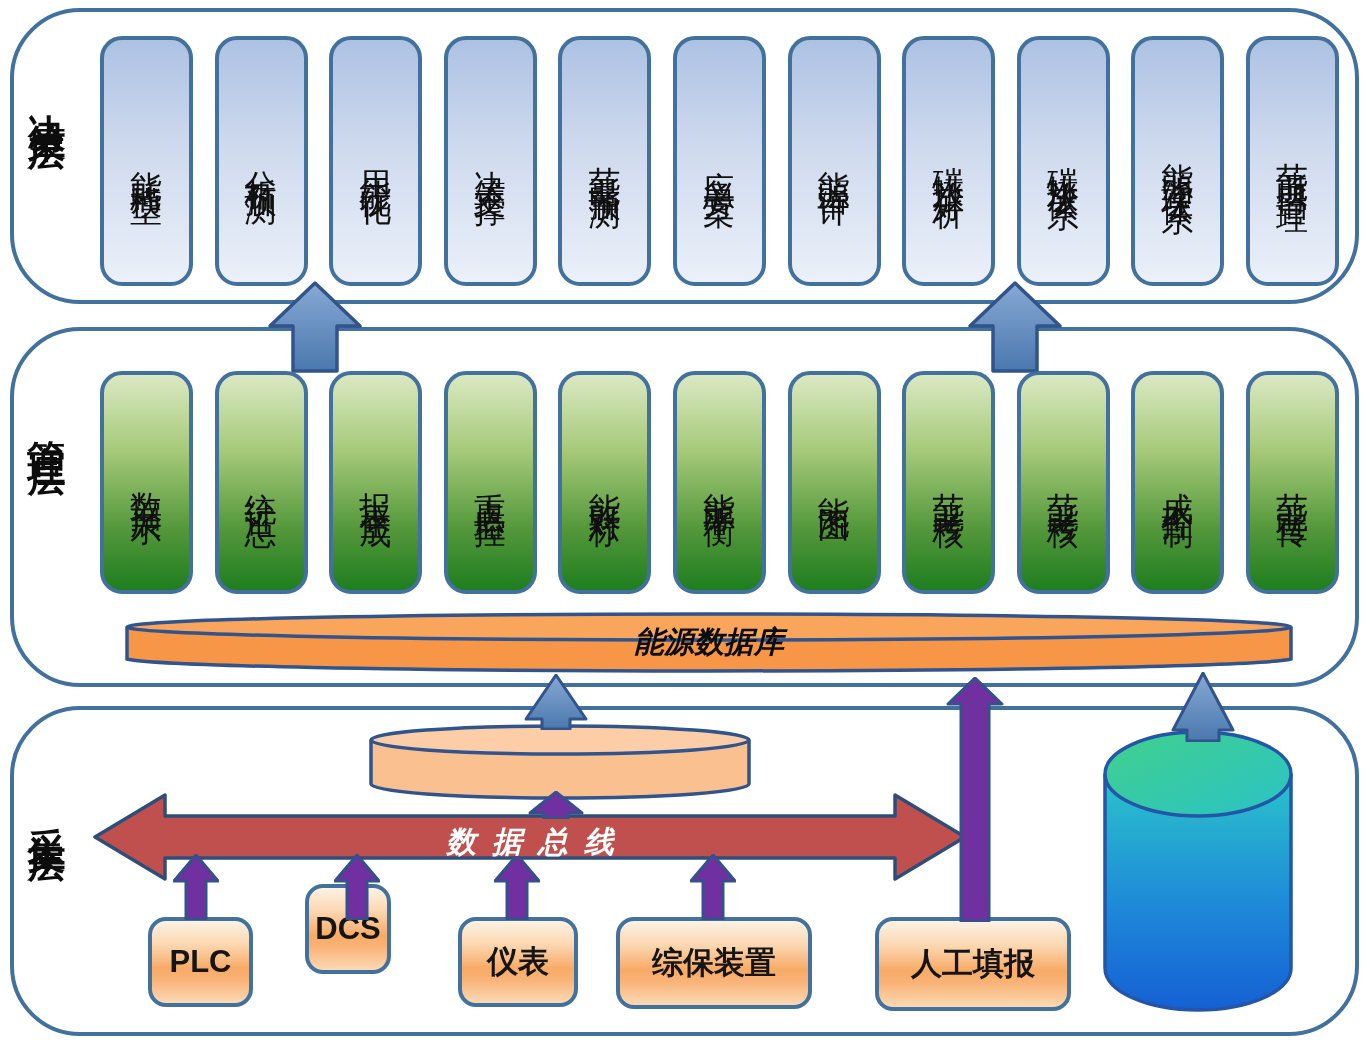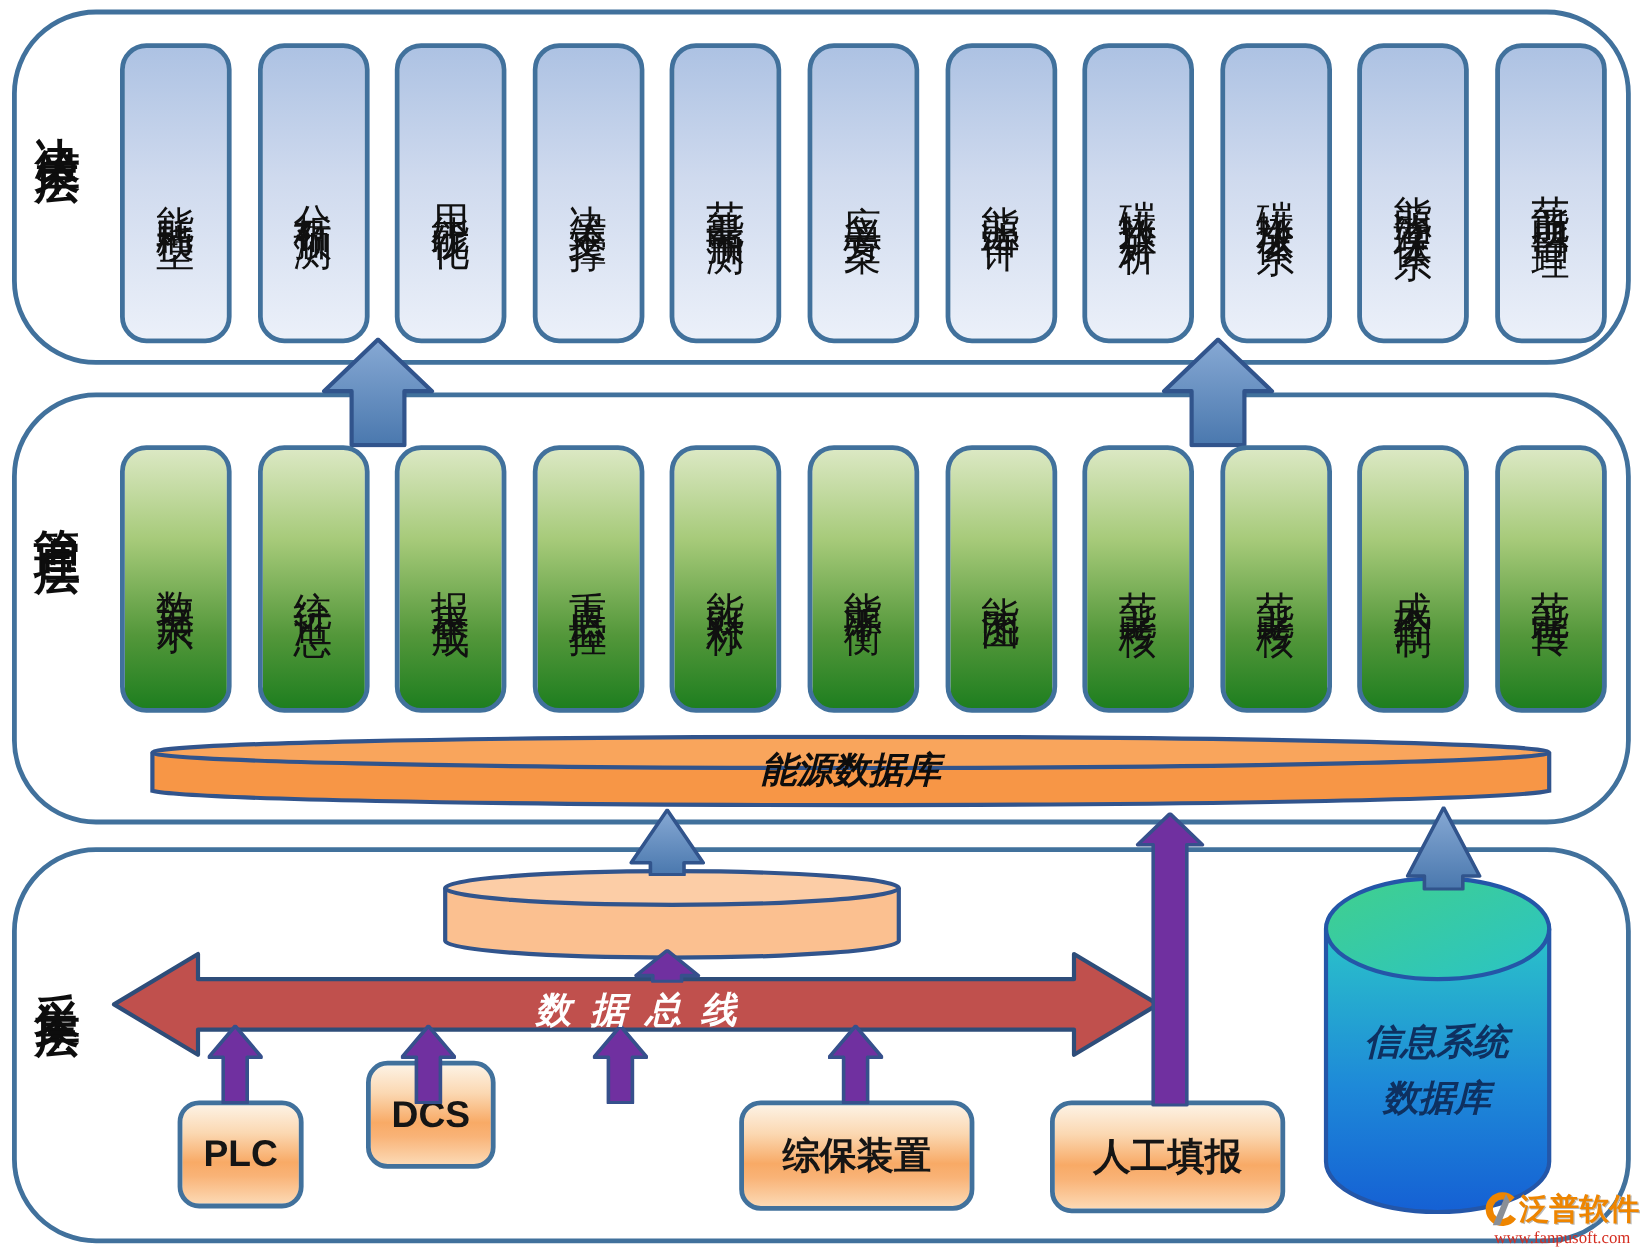--- a/index.html
+++ b/index.html
@@ -168,22 +168,25 @@
   </svg>
 
   <svg class="arr z2" style="left:92px;top:792px" width="876" height="90" viewBox="0 0 876 90">
     <polygon points="3,45 73,3 73,24 803,24 803,3 873,45 803,87 803,66 73,66 73,87" fill="#c0504d" stroke="#2e4d79" stroke-width="3.5" stroke-linejoin="round"></polygon>
   </svg>
   <div class="overlay bus-label">数据总线</div>
 
   <div class="device" style="left:148px;top:917px;width:105px;height:90px">
     <span>PLC</span>
     </div>
-  <div class="device" style="left:305px;top:884px;width:108px;height:90px">
+  <div class="device" style="left:305px;top:884px;width:86px;height:90px">
     <span>DCS</span>
+    </div>
+  <div class="device" style="left:458px;top:917px;width:120px;height:90px">
+    <span>仪表</span>
     </div>
   <div class="device" style="left:616px;top:917px;width:196px;height:92px">
     <span>综保装置</span>
     </div>
   <div class="device" style="left:875px;top:917px;width:196px;height:94px">
     <span>人工填报</span>
     </div>
 
   <svg class="arr z3" style="left:173px;top:854px" width="46" height="66" viewBox="0 0 46 66">
     <polygon points="23,1 45,27 33,27 33,65 13,65 13,27 1,27" fill="#7030a0" stroke="#36508c" stroke-width="3" stroke-linejoin="round"></polygon>
@@ -211,26 +214,15 @@
     </svg>
 
   <svg class="arr z3" style="left:1171px;top:672px" width="64" height="70" viewBox="0 0 64 70">
     <polygon points="32,1 62,58 48,58 48,69 16,69 16,58 2,58" fill="url(#gBlue)" stroke="#31548c" stroke-width="3" stroke-linejoin="round"></polygon>
     </svg>
 
   <svg class="arr z2" style="left:1102px;top:730px" width="192" height="282" viewBox="0 0 192 282">
     <path d="M3,44 L3,238 A93,42 0 0 0 189,238 L189,44" fill="url(#gCylBody)" stroke="#2456a8" stroke-width="3.5"></path>
     <ellipse cx="96" cy="44" rx="93" ry="42" fill="url(#gCylTop)" stroke="#2456a8" stroke-width="3.5"></ellipse>
   </svg>
-  <div class="overlay db-info-label">信息系统数据库</div>
-
-  <div class="watermark">
-    <div class="wm-row">
-      <svg width="28" height="30" viewBox="0 0 28 30">
-        <path d="M24,7 A11,11 0 1 0 25,21" fill="none" stroke="#ee8500" stroke-width="6"></path>
-        <path d="M19,2 L8,28 L14,28 L22,8 Z" fill="#8a8f96"></path>
-      </svg>
-      <span class="wm-brand">泛普软件</span>
-    </div>
-    <div class="wm-url">www.fanpusoft.com</div>
-  </div>
+
 
 </div>
 
 </body></html>

